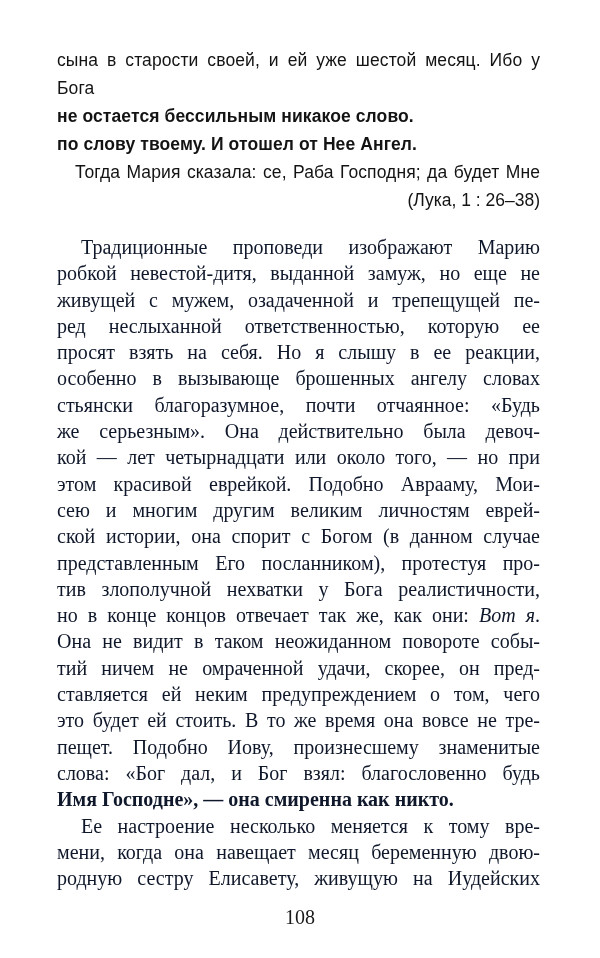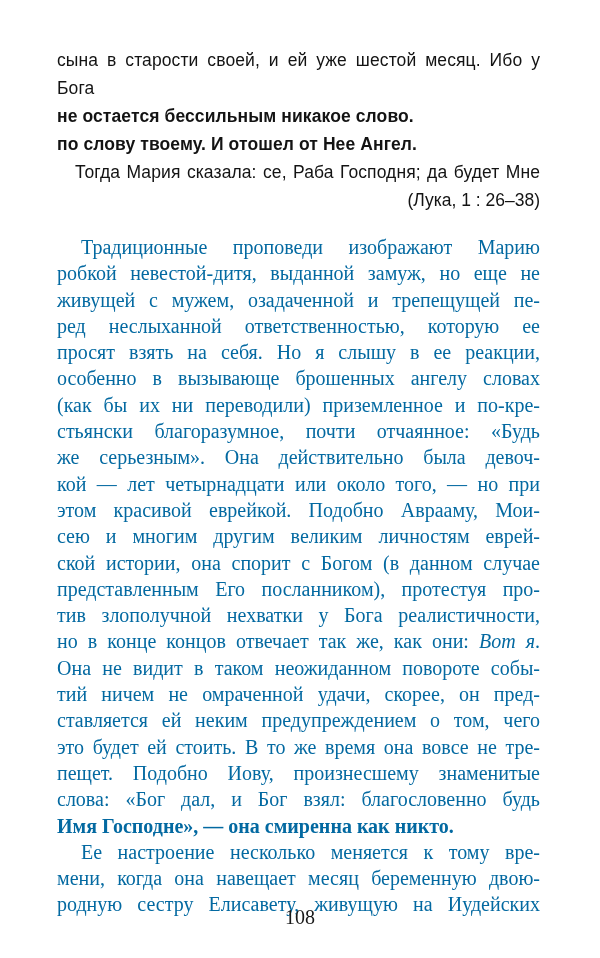--- a/index.html
+++ b/index.html
@@ -47,21 +47,21 @@
     line-height: 28px;
     text-align: right;
     color: #131313;
   }
   
   .body-text {
     margin-top: 20px;
     font-family: "Liberation Serif", serif;
     font-size: 20px;
     line-height: 26.3px;
-    color: #0369a1;
+    color: #0f172a;
   }
   .b-line.indent { text-indent: 24px; }
   .page-number {
     position: absolute;
     top: 906px;
     left: 0;
     width: 600px;
     text-align: center;
     font-family: "Liberation Serif", serif;
     font-size: 20px;
@@ -80,21 +80,20 @@
         <div class="q-line line indent">Тогда Мария сказала: се, Раба Господня; да будет Мне</div>
       </div>
     <div class="citation">(Лука, 1 : 26–38)</div>
     <div class="body-text">
         <div class="b-line line indent">Традиционные проповеди изображают Марию</div>
         <div class="b-line line">робкой невестой-дитя, выданной замуж, но еще не</div>
         <div class="b-line line">живущей с мужем, озадаченной и трепещущей пе-</div>
         <div class="b-line line">ред неслыханной ответственностью, которую ее</div>
         <div class="b-line line">просят взять на себя. Но я слышу в ее реакции,</div>
         <div class="b-line line">особенно в вызывающе брошенных ангелу словах</div>
-        <div class="b-line line">(как бы их ни переводили) приземленное и по-кре-</div>
         <div class="b-line line">стьянски благоразумное, почти отчаянное: «Будь</div>
         <div class="b-line line">же серьезным». Она действительно была девоч-</div>
         <div class="b-line line">кой — лет четырнадцати или около того, — но при</div>
         <div class="b-line line">этом красивой еврейкой. Подобно Аврааму, Мои-</div>
         <div class="b-line line">сею и многим другим великим личностям еврей-</div>
         <div class="b-line line">ской истории, она спорит с Богом (в данном случае</div>
         <div class="b-line line">представленным Его посланником), протестуя про-</div>
         <div class="b-line line">тив злополучной нехватки у Бога реалистичности,</div>
         <div class="b-line line">но в конце концов отвечает так же, как они: <i>Вот я</i>.</div>
         <div class="b-line line">Она не видит в таком неожиданном повороте собы-</div>

